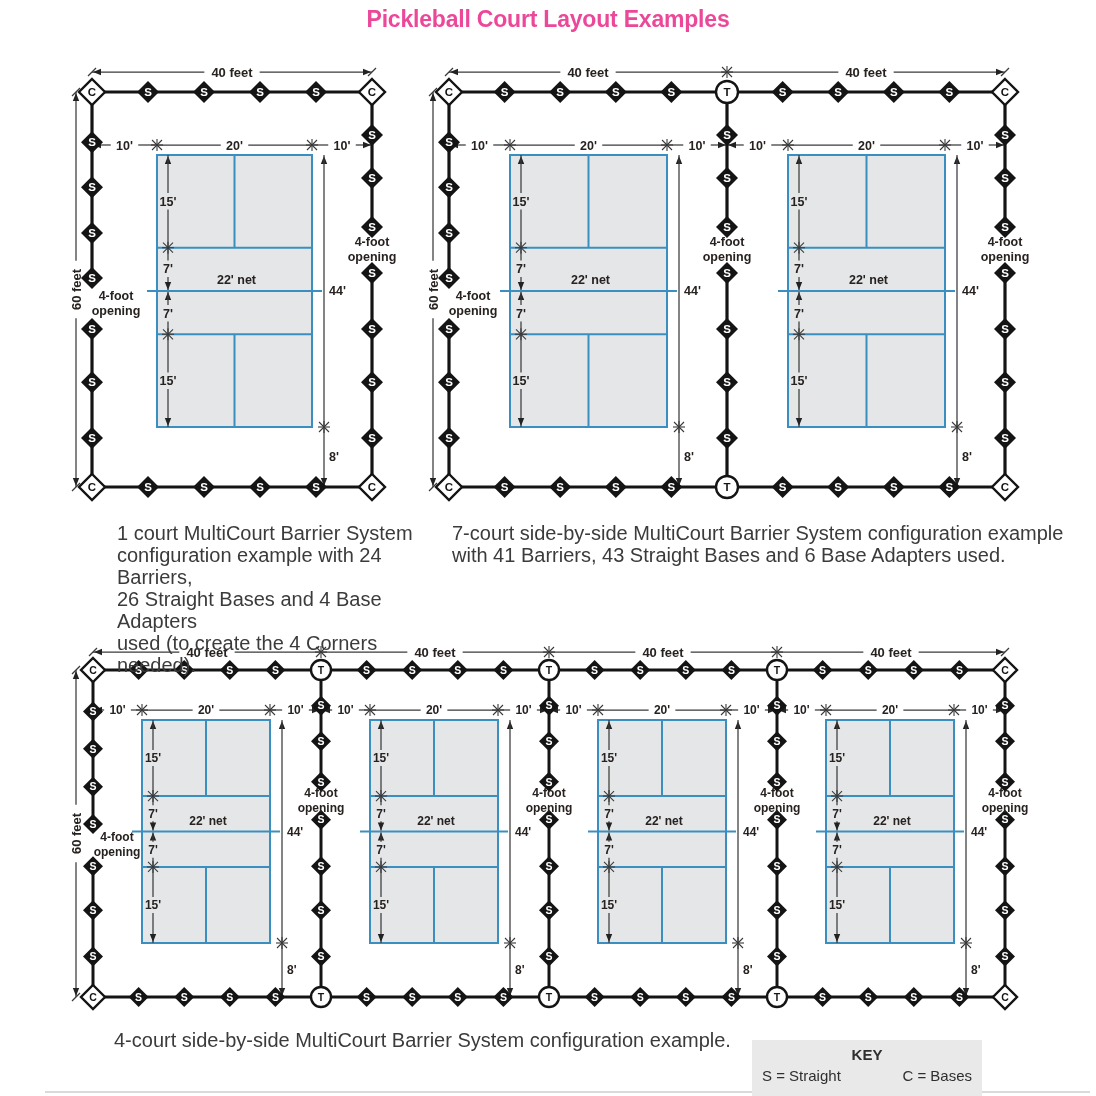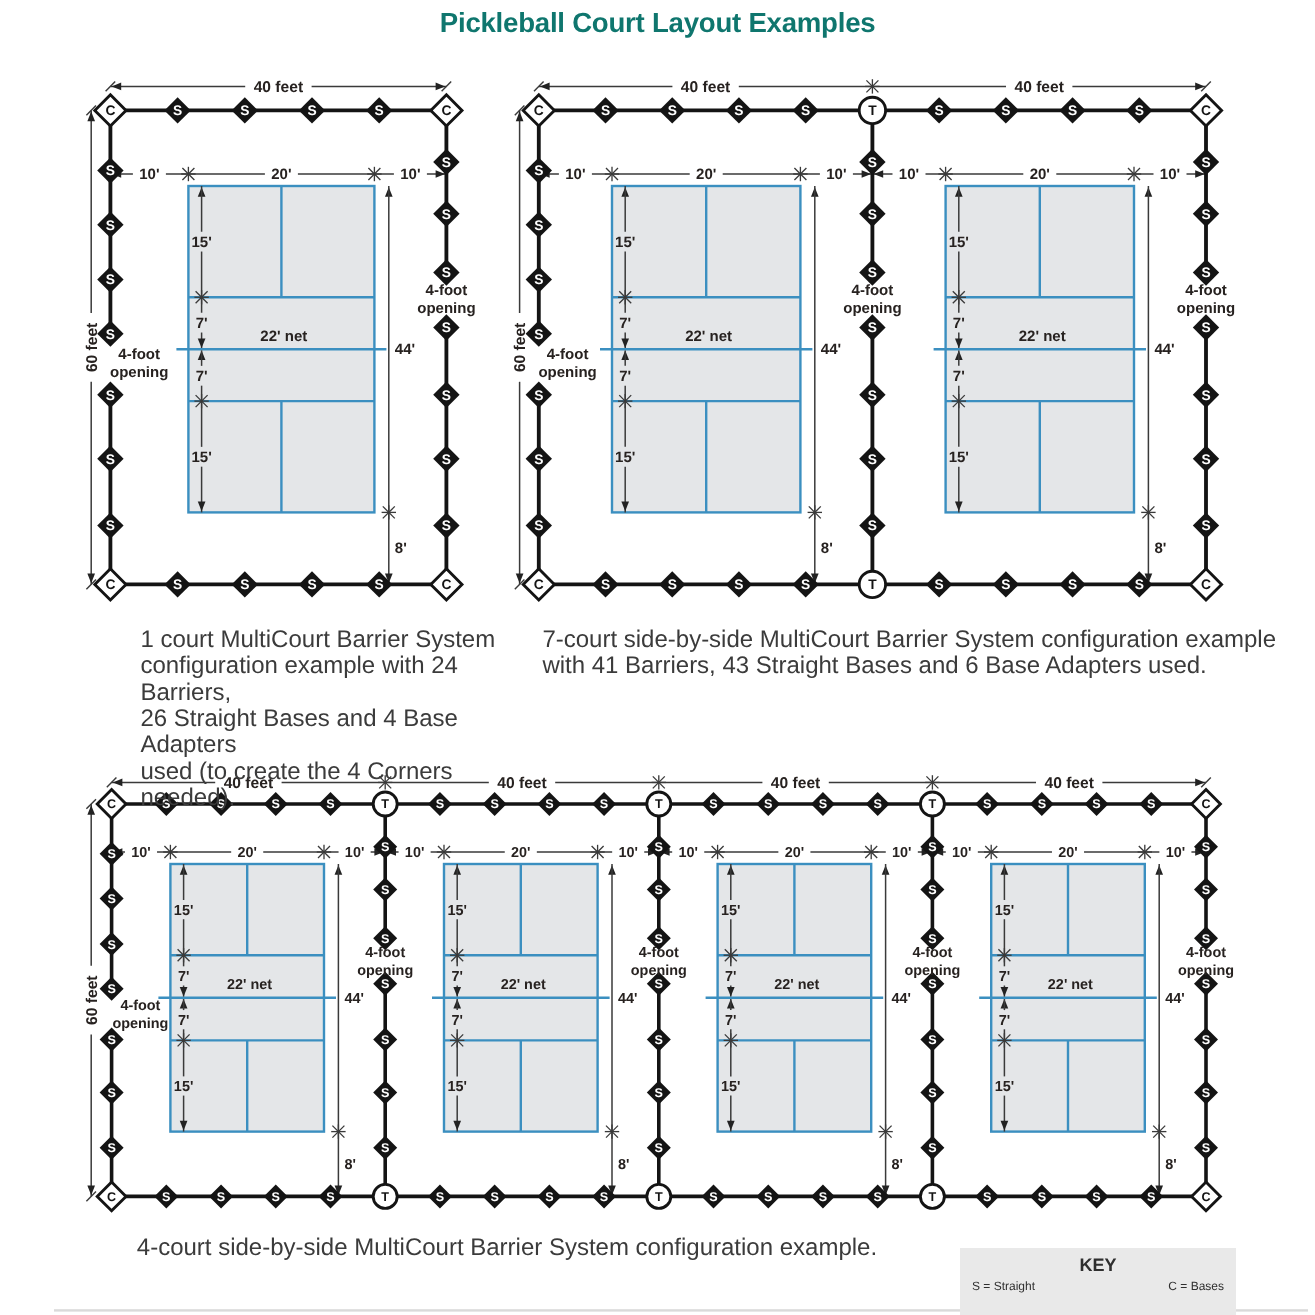--- a/index.html
+++ b/index.html
@@ -8,30 +8,30 @@
   .title{position:absolute;top:6px;left:0;width:100%;text-align:center;
          font-size:23px;font-weight:bold;letter-spacing:-0.2px;}
   #diagram-canvas{position:absolute;left:0;top:0;}
   #diagram-canvas text{font-family:"Liberation Sans",sans-serif;font-weight:700;}
   .caption{position:absolute;font-size:20px;line-height:22px;color:#3b3b3b;
            white-space:pre-line;margin-left:24px;}
   .caption-1{left:93px;top:522px;width:330px;}
   .caption-2{left:428px;top:522px;width:620px;}
   .caption-3{left:90px;top:1029px;width:700px;}
   .bottom-rule{position:absolute;left:45px;top:1091px;width:1045px;height:2px;background:#dadada;}
-  .key-box{position:absolute;left:800px;top:1040px;width:230px;height:56px;}
+  .key-box{position:absolute;left:752px;top:1040px;width:230px;height:56px;}
   .key-title{text-align:center;font-size:15px;font-weight:600;color:#2f2f2f;padding-top:6px;}
   .key-entries{display:flex;justify-content:space-between;padding:4px 10px 0 10px;
-               font-size:10px;color:#2f2f2f;}
+               font-size:15px;color:#2f2f2f;}
 </style>
 </head>
 <body>
 
 <div class="page">
-  <div class="title" style="color: #0f766e;">Pickleball Court Layout Examples</div>
+  <div class="title" style="color: #ec4899;">Pickleball Court Layout Examples</div>
 
   <svg id="diagram-canvas" width="1096" height="1096" viewBox="0 0 1096 1096">
       <g>
         <line x1="92" y1="72" x2="204.34" y2="72" stroke="#3a3a3a" stroke-width="1.25"></line>
         <line x1="259.66" y1="72" x2="372" y2="72" stroke="#3a3a3a" stroke-width="1.25"></line>
         <text x="232" y="76.68" font-size="13" text-anchor="middle" fill="#272220">40 feet</text>
         <polygon points="93,72 101,68.8 101,75.2" fill="#222222"></polygon>
         <line x1="88" y1="76" x2="96" y2="68" stroke="#3a3a3a" stroke-width="1.2"></line>
         <polygon points="371,72 363,68.8 363,75.2" fill="#222222"></polygon>
         <line x1="368" y1="76" x2="376" y2="68" stroke="#3a3a3a" stroke-width="1.2"></line>

